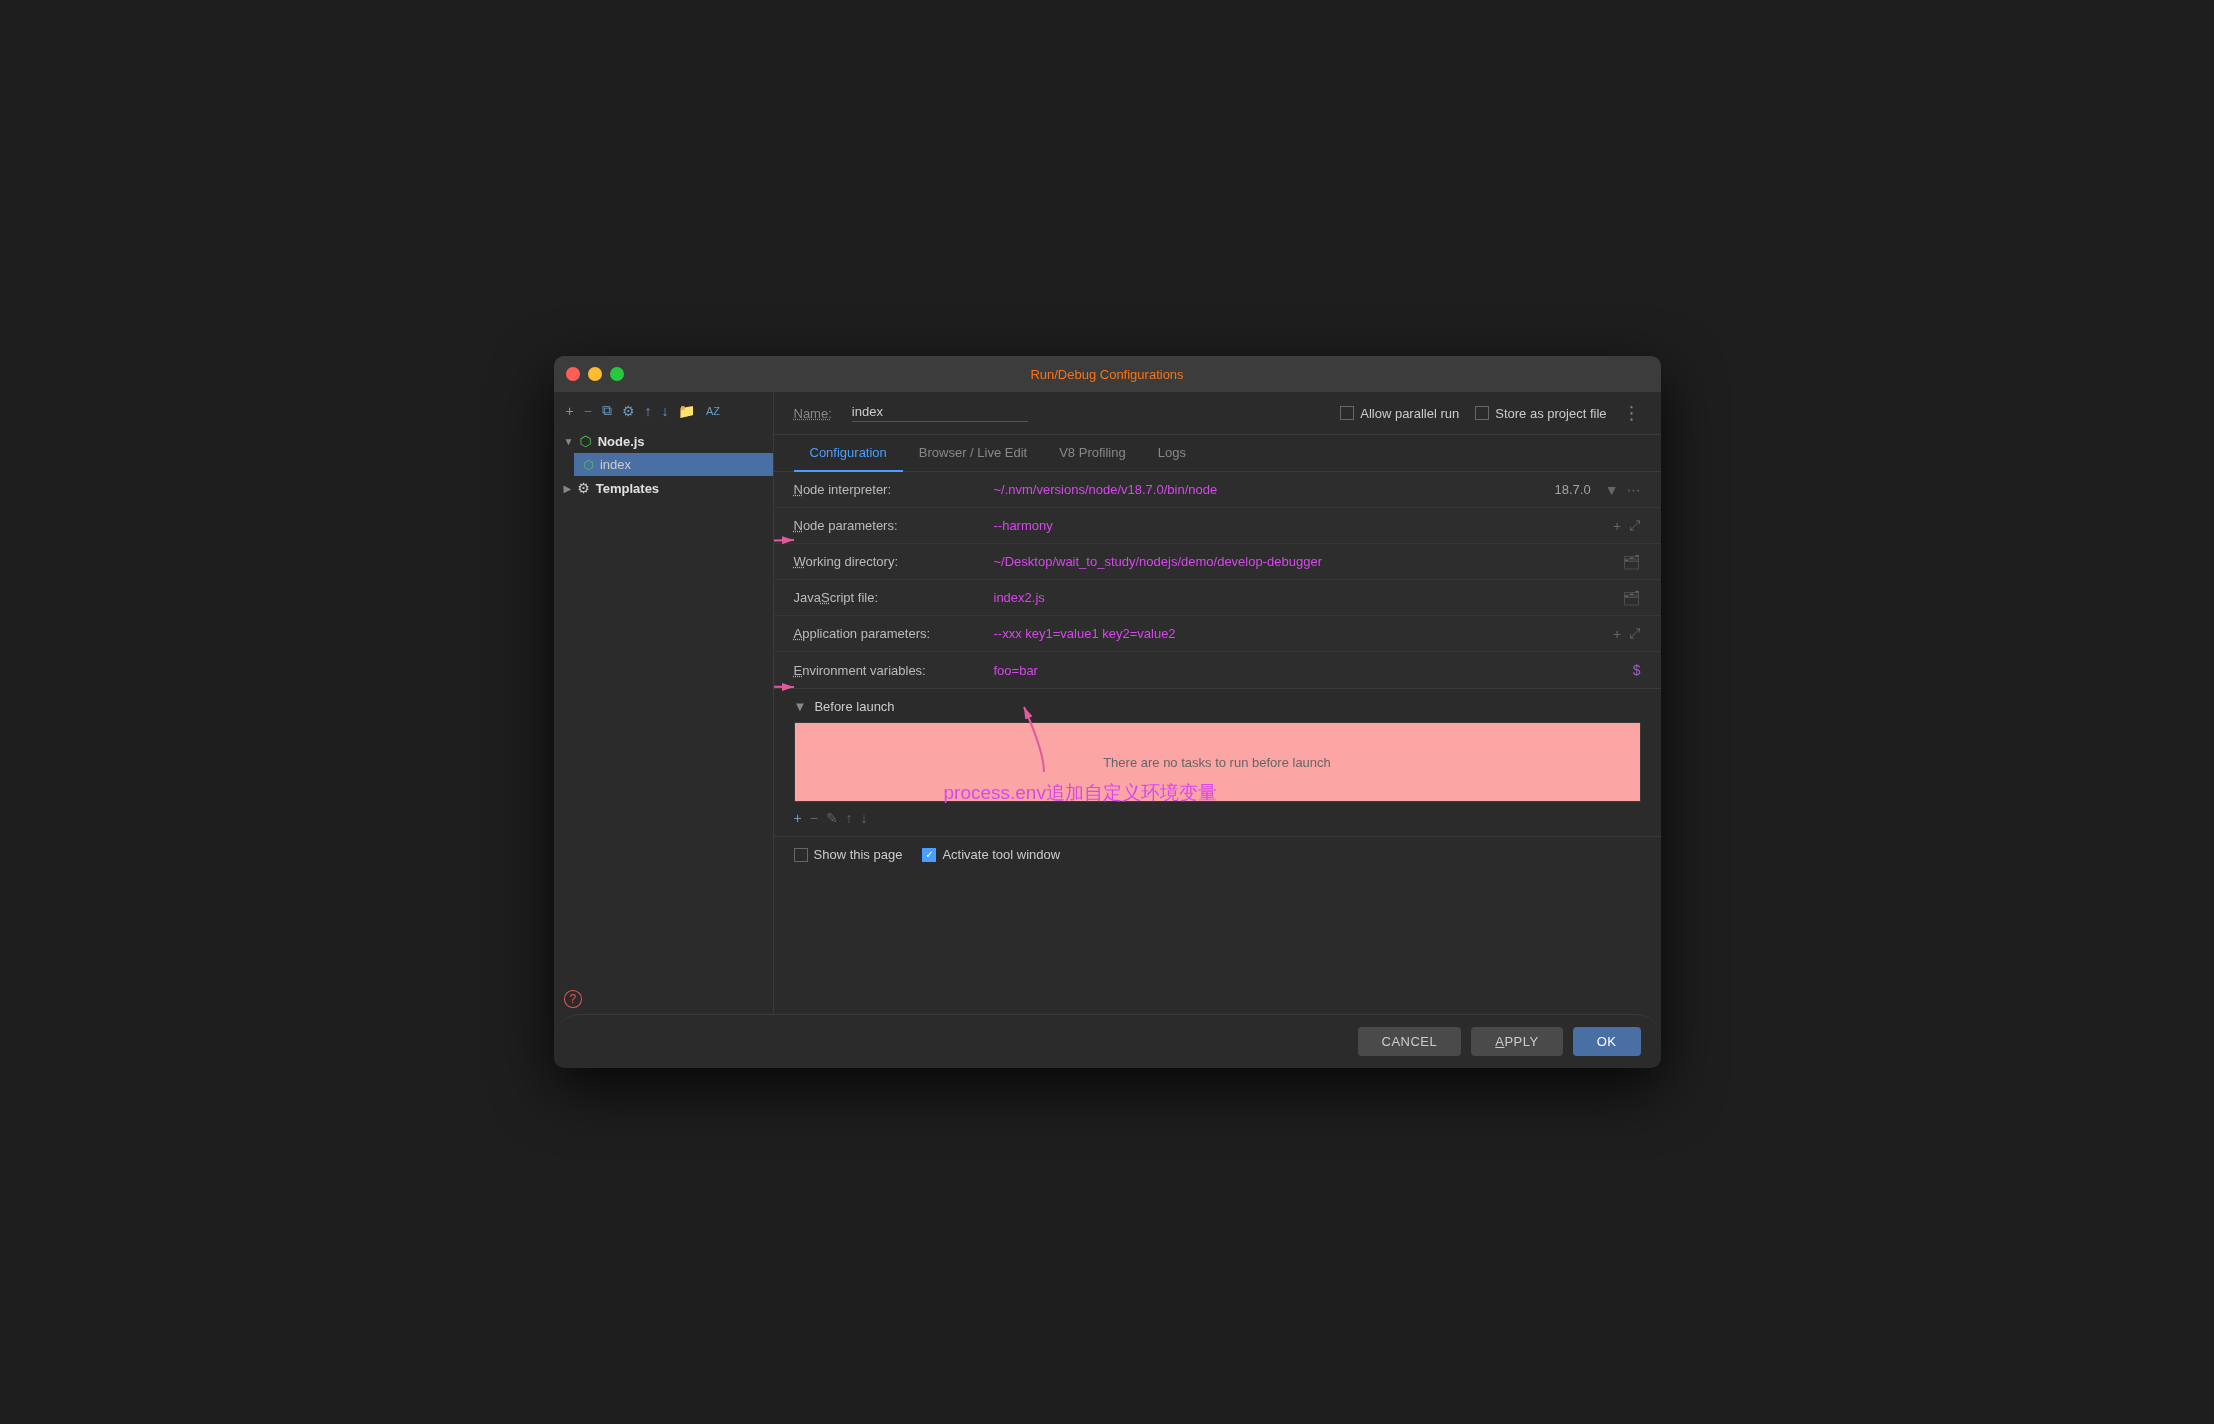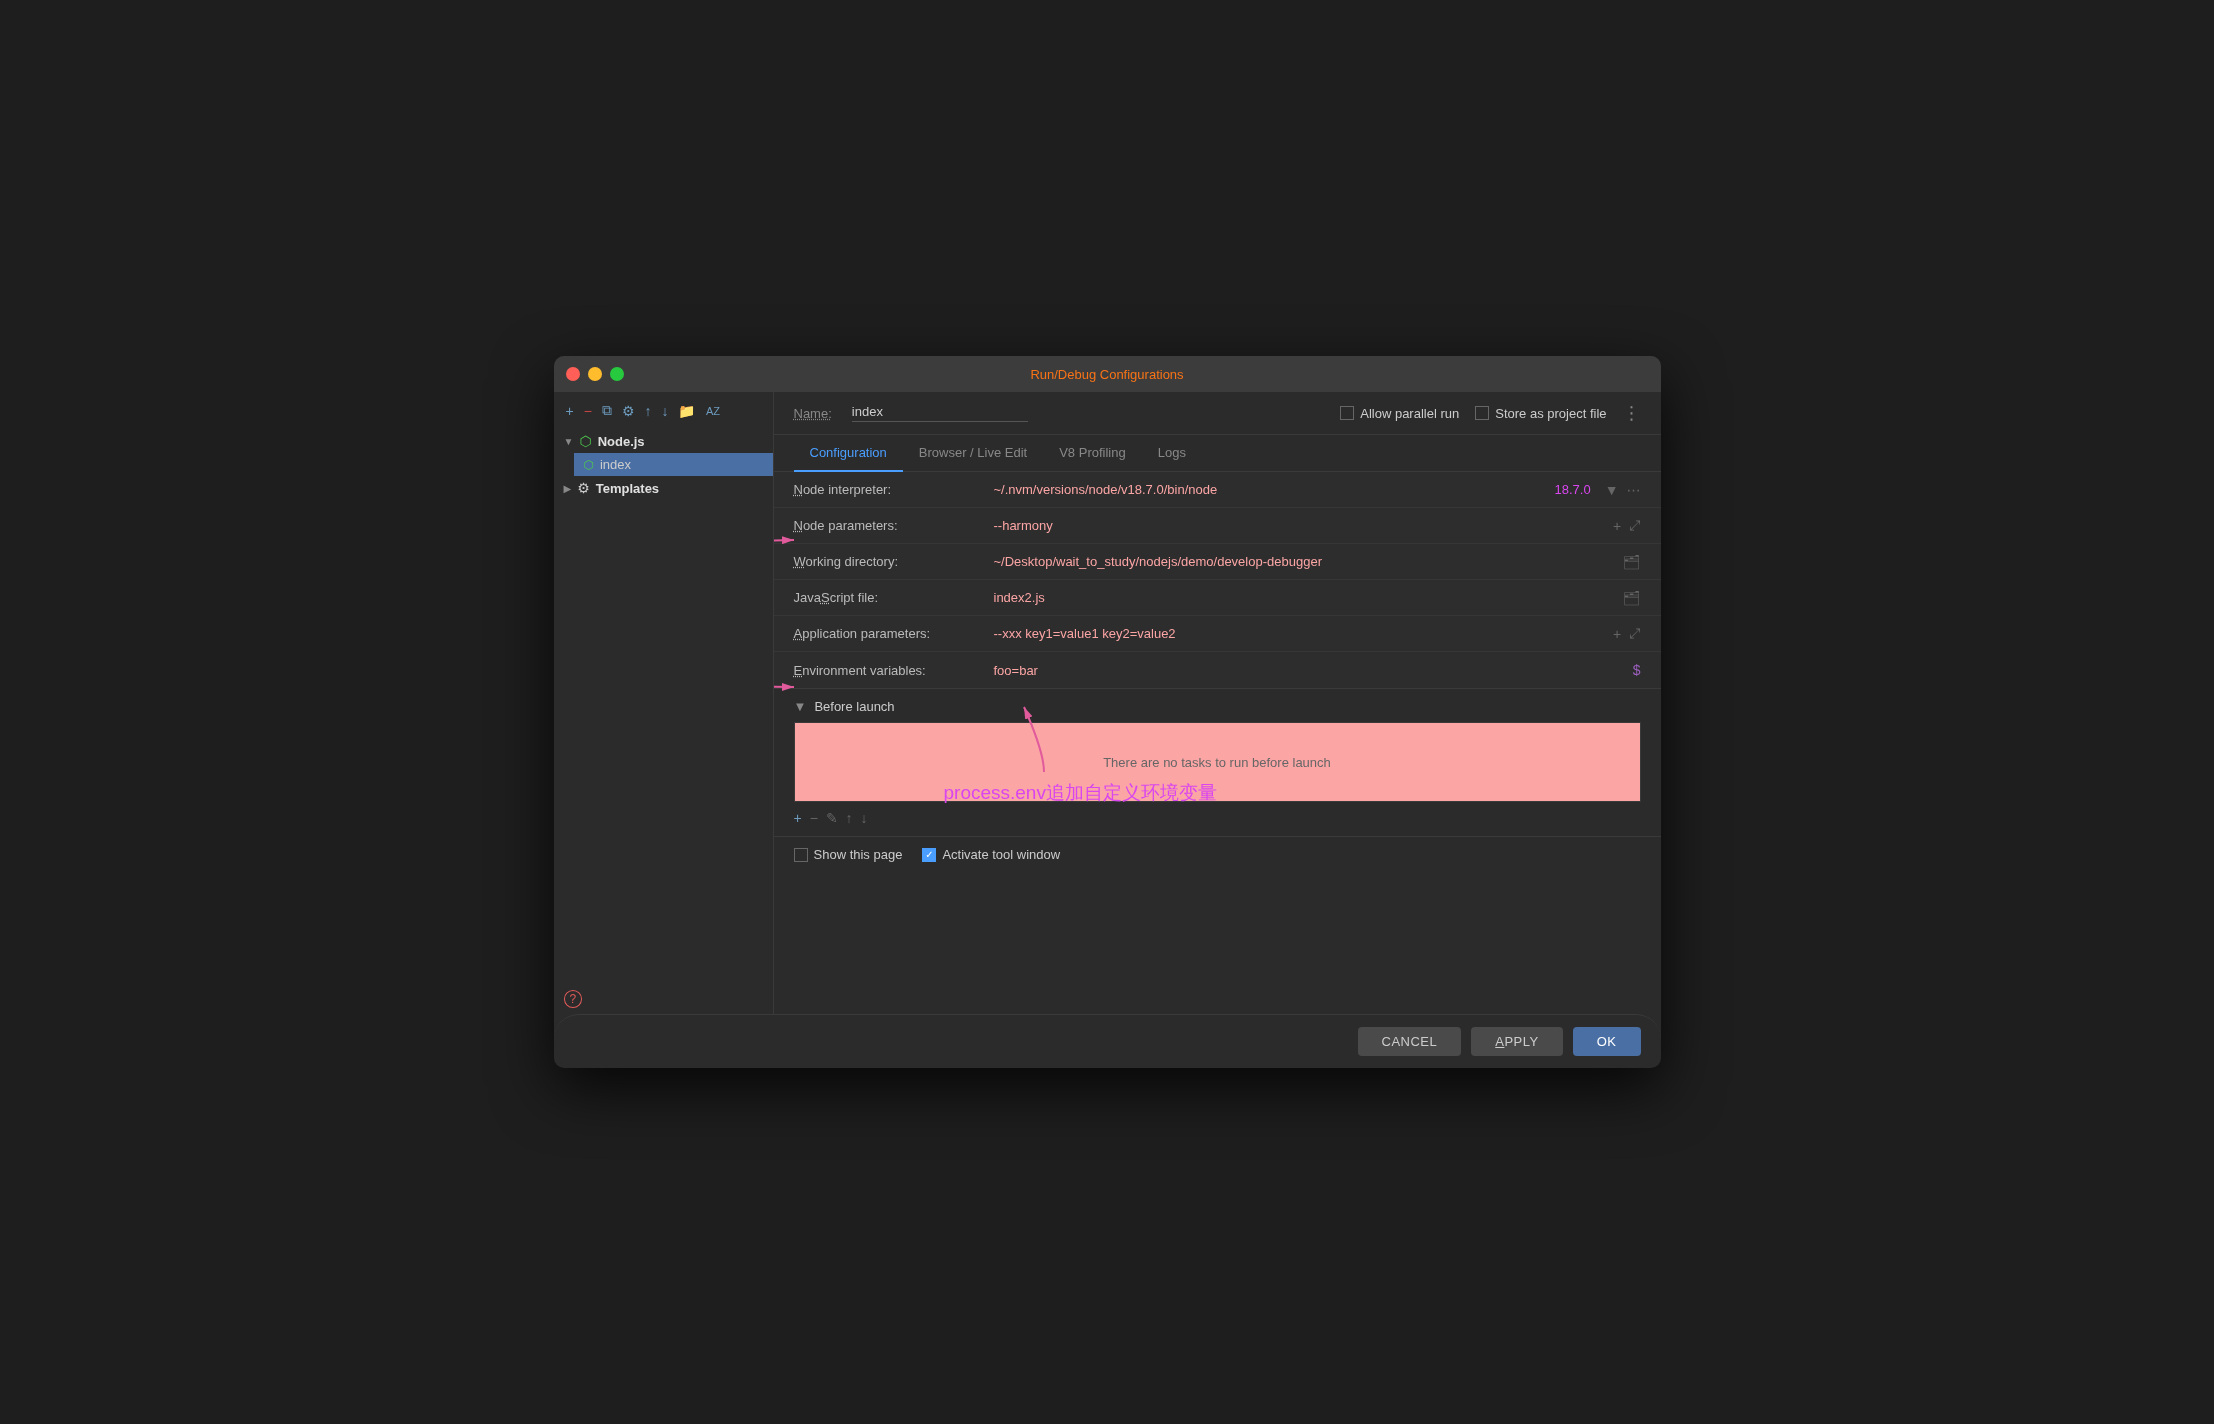--- a/index.html
+++ b/index.html
@@ -209,37 +209,37 @@
     .form-row:last-child { border-bottom: none; }
     .form-label {
       width: 200px;
       color: #bbb;
       font-size: 13px;
       flex-shrink: 0;
     }
     .form-label u { text-decoration: underline; text-decoration-style: dotted; }
     .form-value {
       flex: 1;
-      color: #fca5a5;
+      color: #d946ef;
       font-size: 13px;
     }
     .form-actions {
       display: flex;
       align-items: center;
       gap: 8px;
       margin-left: auto;
     }
     .form-icon-btn {
       color: #666;
       font-size: 14px;
       cursor: pointer;
     }
     .form-icon-btn.purple { color: #9c5fbd; }
     .node-version {
-      color: #d946ef;
+      color: #a3a3a3;
       margin-right: 6px;
       margin-left: 24px;
     }
     
     .before-launch {
       border-top: 1px solid #3a3a3a;
       padding: 10px 20px;
     }
     .before-launch-header {
       display: flex;

